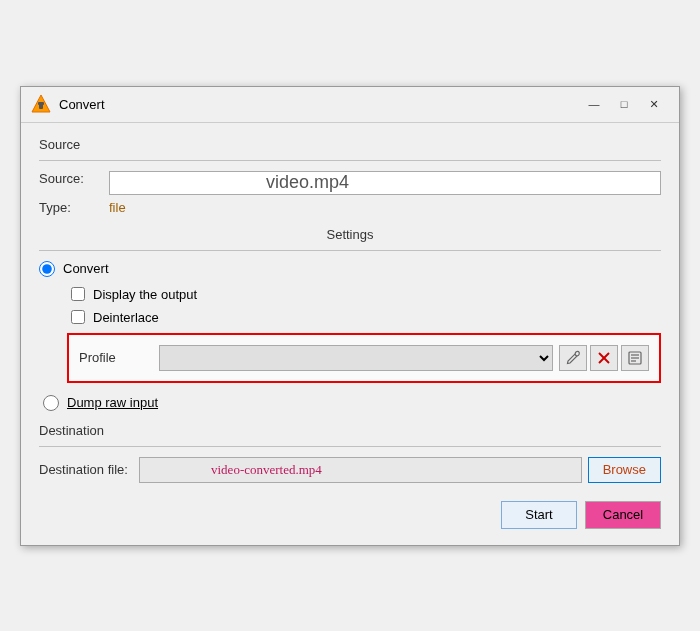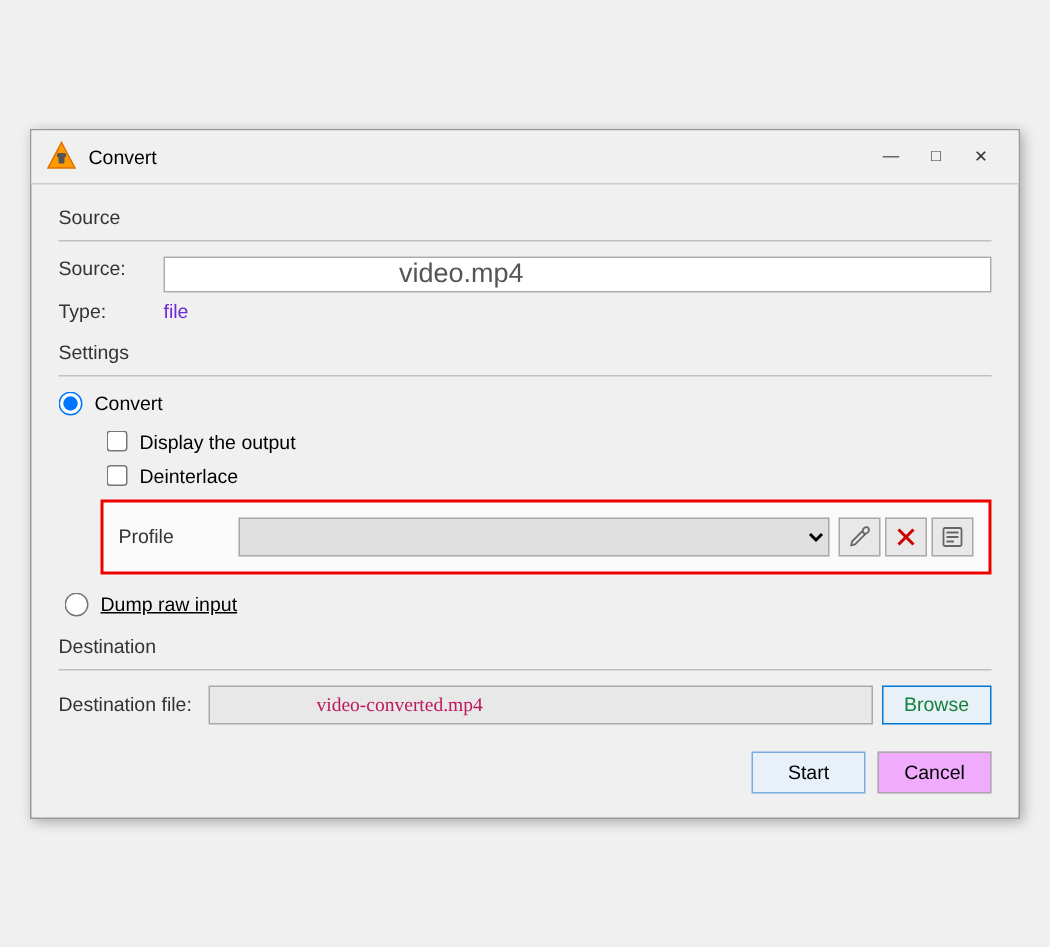--- a/index.html
+++ b/index.html
@@ -86,21 +86,21 @@
     .form-input {
       flex: 1;
       height: 24px;
       border: 1px solid #aaa;
       background: #fff;
       padding: 2px 6px;
       font-size: 18px;
       color: #666;
     }
     .form-value {
-      color: #6d28d9;
+      color: #a16207;
     }
 
     .settings-section {
       margin-top: 12px;
     }
 
     .radio-row {
       display: flex;
       align-items: center;
       margin-bottom: 10px;
@@ -201,36 +201,36 @@
       padding: 2px 6px;
       font-size: 13px;
       color: #555;
     }
     .browse-btn {
       margin-left: 6px;
       height: 26px;
       padding: 0 14px;
       border: 1px solid #0078d4;
       background: #e8f0f8;
-      color: #15803d;
+      color: #c2410c;
       font-size: 13px;
       cursor: pointer;
     }
 
     .footer-btns {
       display: flex;
       justify-content: flex-end;
       gap: 8px;
       margin-top: 18px;
     }
     .footer-btn {
       height: 28px;
       min-width: 76px;
       border: 1px solid #aaa;
-      background: #f0abfc;
+      background: #ec4899;
       font-size: 13px;
       cursor: pointer;
       padding: 0 16px;
     }
     .footer-btn.primary {
       background: #e8f0fa;
       border: 1px solid #7aace0;
     }
   </style>
 </head>
@@ -262,21 +262,21 @@
     <div class="form-row">
       <span class="form-label">Source:</span>
       <input class="form-input" type="text" value="                              video.mp4" readonly="" style="color: rgb(85, 85, 85);">
     </div>
     <div class="form-row">
       <span class="form-label">Type:</span>
       <span class="form-value">file</span>
     </div>
 
     <div class="settings-section">
-      <div class="section-label" style="margin-top:10px;">Settings</div>
+      <div class="section-label" style="margin-top:10px;text-align:center;">Settings</div>
       <hr class="section-divider">
 
       <div class="radio-row">
         <input type="radio" name="mode" checked="" id="convertRadio" style="">
         <label for="convertRadio">Convert</label>
       </div>
 
       <div style="padding-left: 28px;">
         <div class="checkbox-row">
           <input type="checkbox" id="displayOutput" style="">

